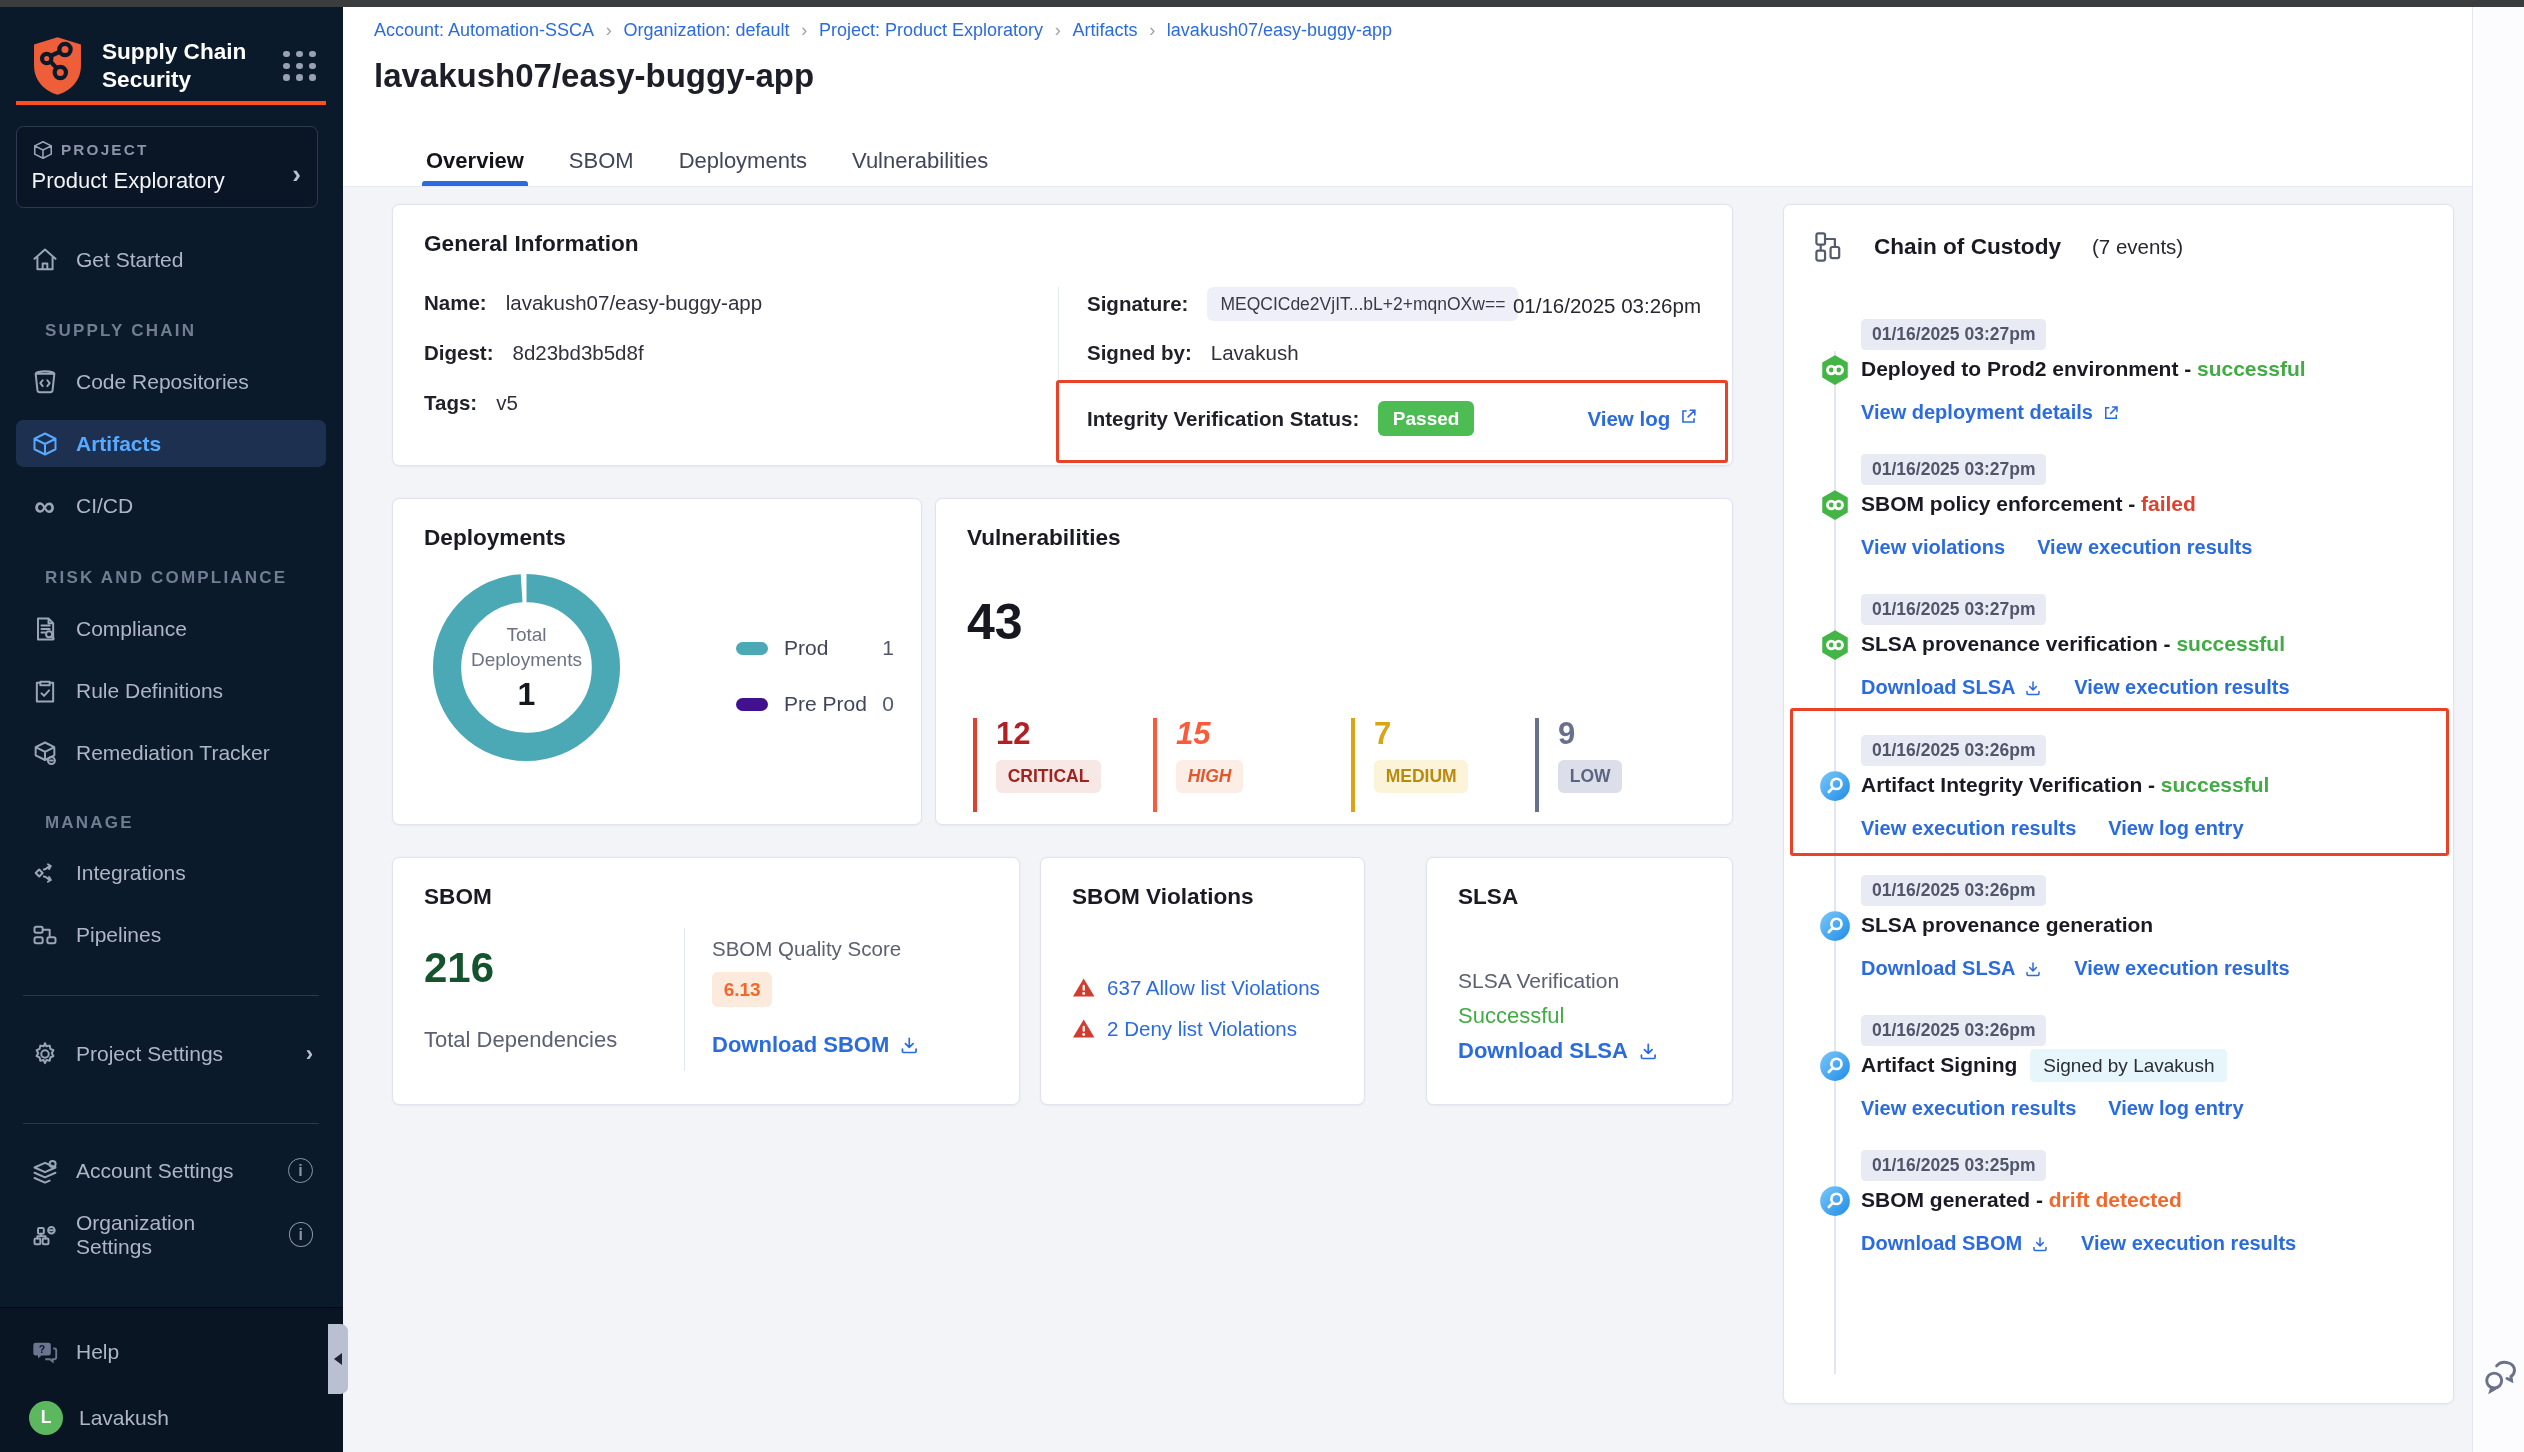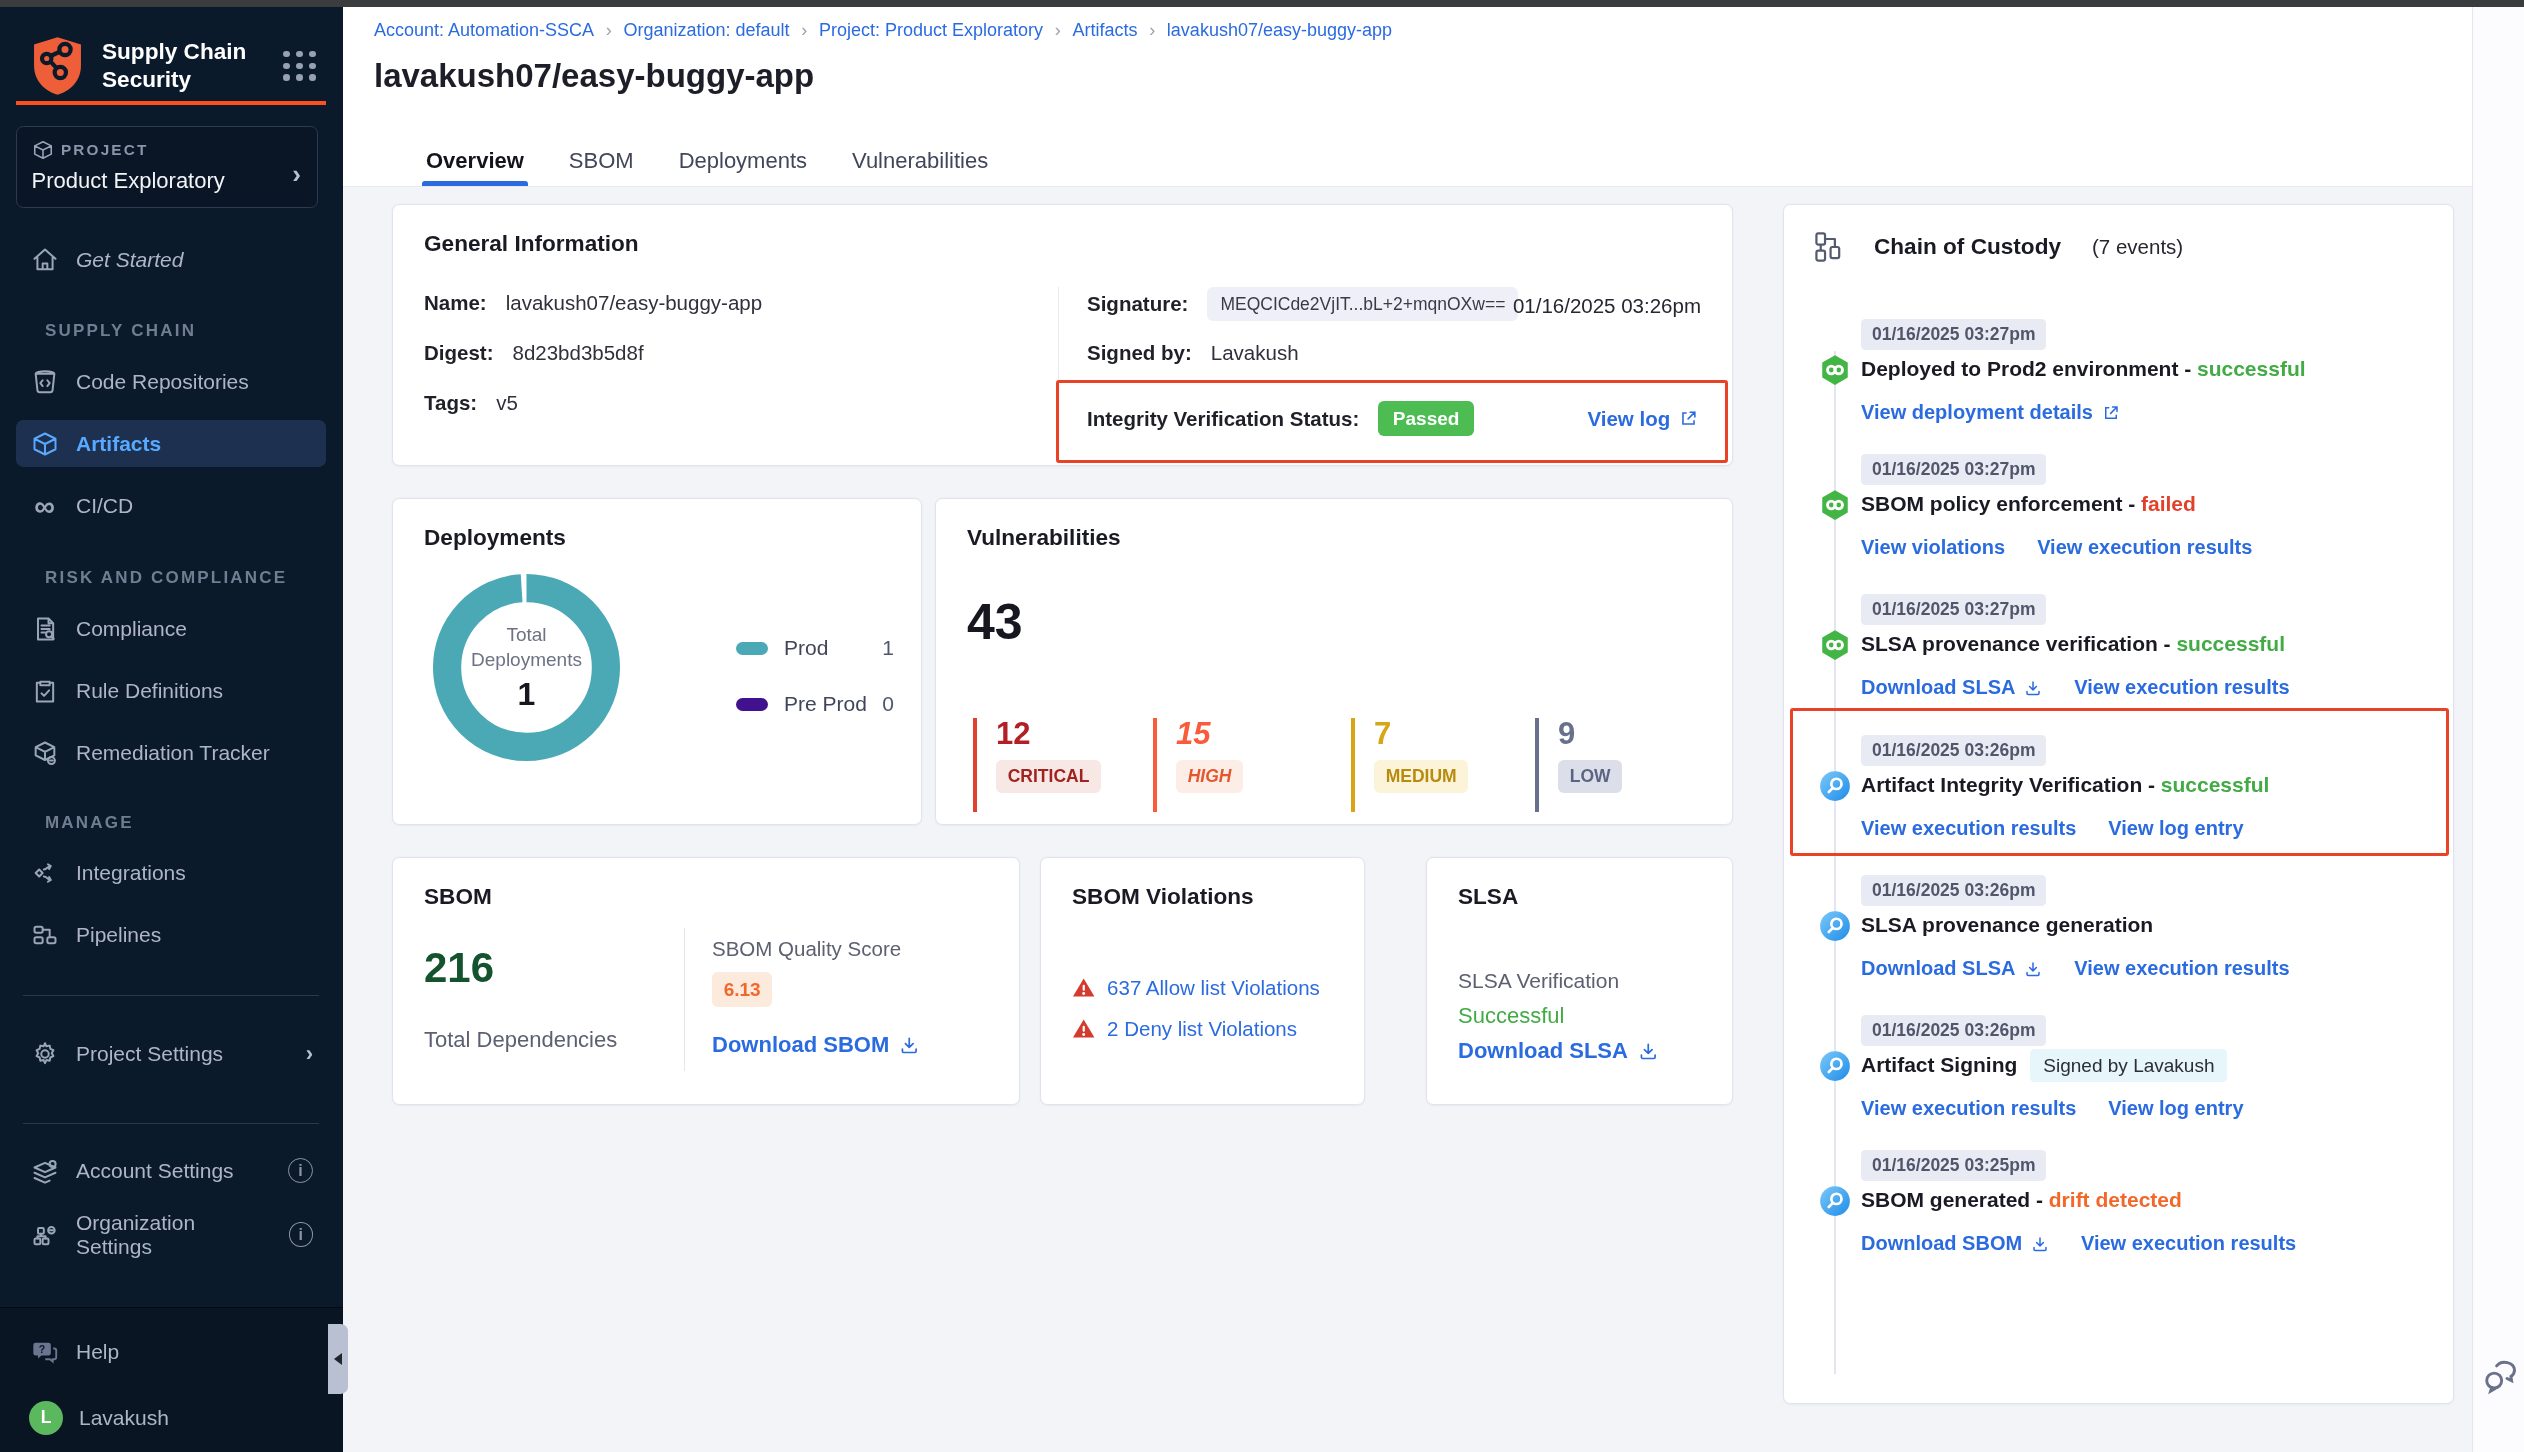--- a/index.html
+++ b/index.html
@@ -59,21 +59,21 @@
   .gi-value { color:#30313c; }
   .gi-vdiv { position:absolute; left:665px; top:82px; width:0.7px; height:164px; background:#e8eaf2; }
   .sig-pill { background:#eff0f7; border-radius:5.8px; padding:6.6px 13px; font-size:17.5px; color:#3a3b47; }
   .gi-date { position:absolute; right:31px; top:89px; font-size:20.5px; color:#26272f; }
   .annotation { position:absolute; border:3.7px solid #ea4226; border-radius:2.9px; z-index:6; pointer-events:none; }
   .anno-1 { left:663px; top:175px; width:672px; height:83px; }
   .integrity-row { position:absolute; left:694px; top:196px; width:611px; display:flex; align-items:center; font-size:20.5px; }
   .badge-passed { background:#4dbd53; color:#fff; font-weight:700; font-size:19px; border-radius:5.8px; padding:6.6px 14.6px; margin-left:19px; }
   .link { color:#2b6be0; cursor:pointer; }
   .link-strong { color:#2b6be0; font-weight:700; cursor:pointer; }
-  .viewlog { margin-left:auto; display:flex; align-items:center; gap:8.8px; font-size:20.5px; }
+  .viewlog { margin-left:auto; display:flex; gap:8.8px; font-size:20.5px; }
 
   
   .dep { left:49px; top:310px; width:530px; height:327px; padding:26px 31px; }
   .donut-wrap { position:absolute; left:29px; top:64px; width:209px; height:209px; }
   .donut-center { position:absolute; inset:0; display:flex; flex-direction:column; align-items:center; justify-content:center; text-align:center; }
   .donut-center .lbl { font-size:19px; color:#6d7284; line-height:25px; }
   .donut-center .val { font-size:32px; font-weight:700; color:#17181f; margin-top:4.4px; }
   .legend { position:absolute; left:343px; top:137px; width:158px; }
   .legend-row { display:flex; align-items:center; margin-bottom:32px; }
   .legend-pill { width:32px; height:13px; border-radius:6.6px; flex:0 0 auto; }
@@ -177,21 +177,21 @@
     <div class="project-eyebrow">
       <svg class="sbi" width="22" height="22" viewBox="0 0 24 24">
           <path d="M12 3 L21 7.5 V16.5 L12 21 L3 16.5 V7.5 Z M3 7.5 L12 12 L21 7.5 M12 12 V21"></path>
         </svg>
       <span>PROJECT</span>
     </div>
     <div class="project-name">Product Exploratory</div>
     <div class="project-chevron">›</div>
   </div>
 
-  <div class="nav-item" style="top:229px;font-style:italic;">
+  <div class="nav-item" style="top:229px;">
     <span class="ic">
       <svg class="sbi" width="28" height="28" viewBox="0 0 24 24">
           <path d="M3 11 L12 3 L21 11 M5.5 9.5 V20 H18.5 V9.5 M10 20 v-5 h4 v5"></path>
         </svg>
     </span>
     <span>Get Started</span>
   </div>
 
   <div class="sec-label" style="top:314px;">SUPPLY CHAIN</div>
 

